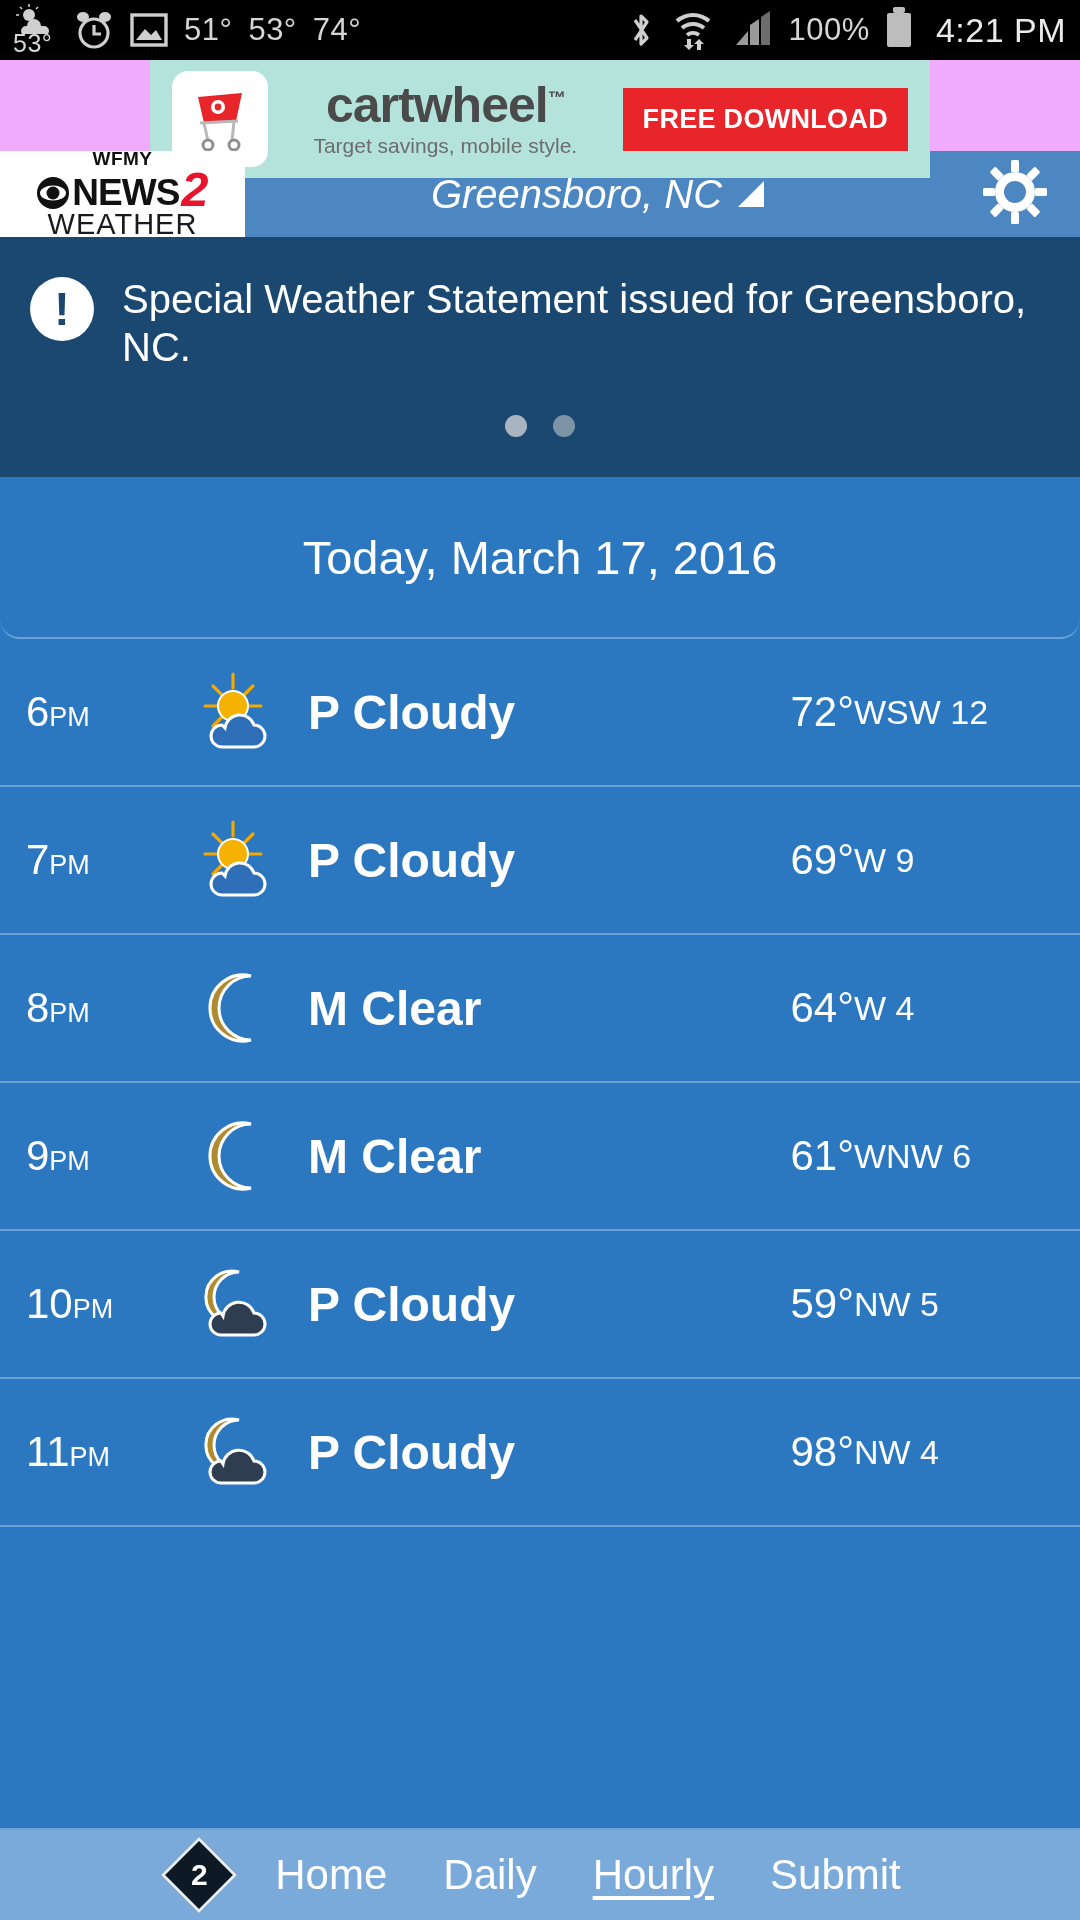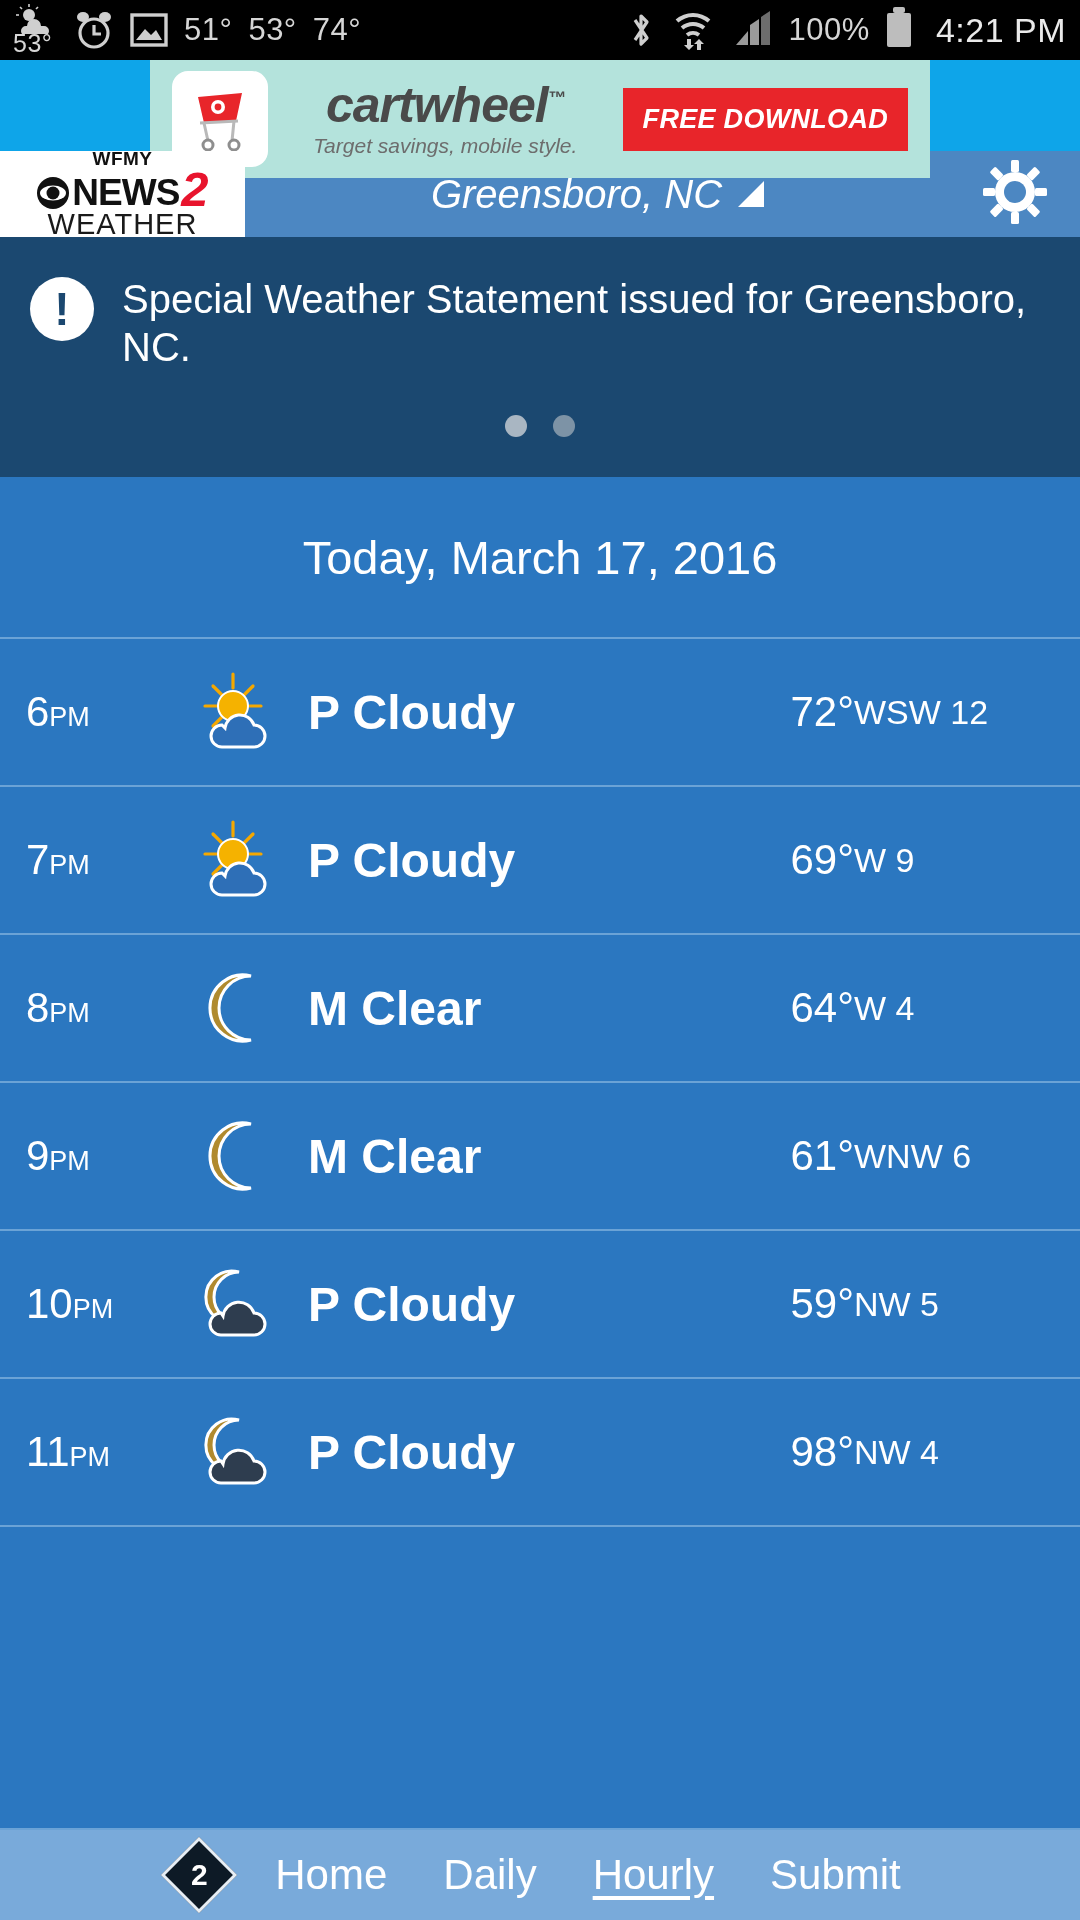--- a/index.html
+++ b/index.html
@@ -23,21 +23,21 @@
   .sb-weather{ position:relative; width:44px; height:48px; }
   .sb-weather .lbl{
     position:absolute; bottom:-2px; left:-1px; font-size:25px; line-height:1;
     color:#d6d6d6;
   }
   .sb-time{ font-size:34px; color:#eaeaea; margin-left:8px; }
   .sb-batt{ width:24px; height:34px; background:#bdbdbd; position:relative; border-radius:2px;}
   .sb-batt:before{content:""; position:absolute; top:-6px; left:6px; width:12px;height:6px;background:#bdbdbd;border-radius:2px;}
 
   
-  .ad-wrap{ height:91px; background:#0ea5e9; display:flex;font-style:italic; }
+  .ad-wrap{ height:91px; background:#f0abfc; display:flex; }
   .ad{
     margin:0 auto; width:780px; height:118px; background:#b4e3dc;
     display:flex; align-items:center; padding:0 22px; gap:18px;
   }
   .ad-logo{
     width:96px;height:96px;background:#fff;border-radius:16px;
     display:flex;align-items:center;justify-content:center;flex:none;
   }
   .ad-text{ flex:1; display:flex; flex-direction:column; align-items:center; }
   .ad-title{ font-size:50px; font-weight:700; color:#4a4a4a; letter-spacing:-1px; line-height:1; }
@@ -78,20 +78,21 @@
   .alert-txt{ color:#fff; font-size:40px; line-height:1.2; font-weight:400; padding-top:4px;}
   .dots{ position:absolute; bottom:40px; left:0; right:0; display:flex; justify-content:center; gap:26px; }
   .dot{ width:22px;height:22px;border-radius:50%;background:#a9b6c2; }
   .dot.alt{ background:#7d93a6; }
 
   
   .dayhdr{
     height:162px; display:flex; align-items:center; justify-content:center;
     color:#fff; font-size:47px; background:#2b77c0;
     border-bottom:2px solid #6ba3d6;
+    border-radius:20px;
   }
 
   
   .hours{ background:#2b77c0; }
   .row{
     height:148px; display:flex; align-items:center; padding:0 26px;
     border-bottom:2px solid #6ba3d6; color:#fff;
   }
   .c-time{ width:160px; font-size:42px; white-space:nowrap; }
   .c-time .ampm{ font-size:27px; }

